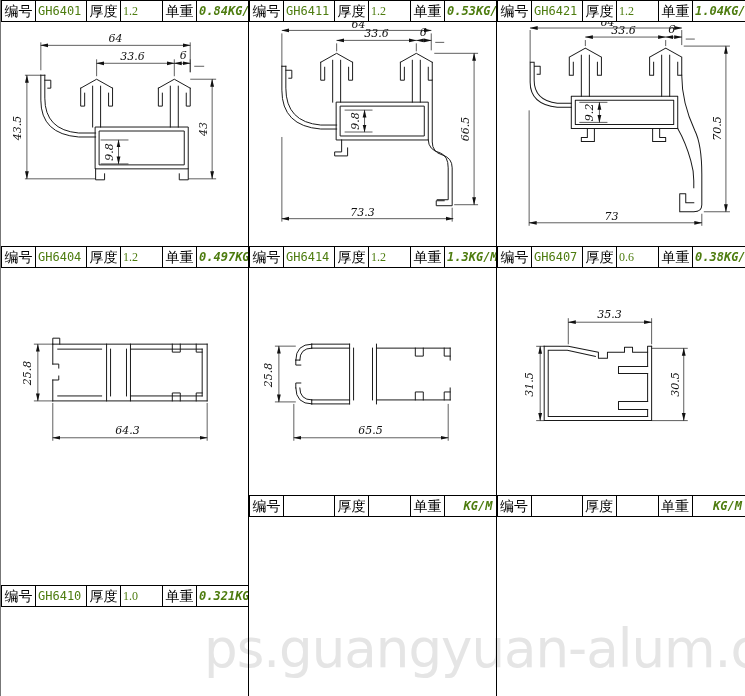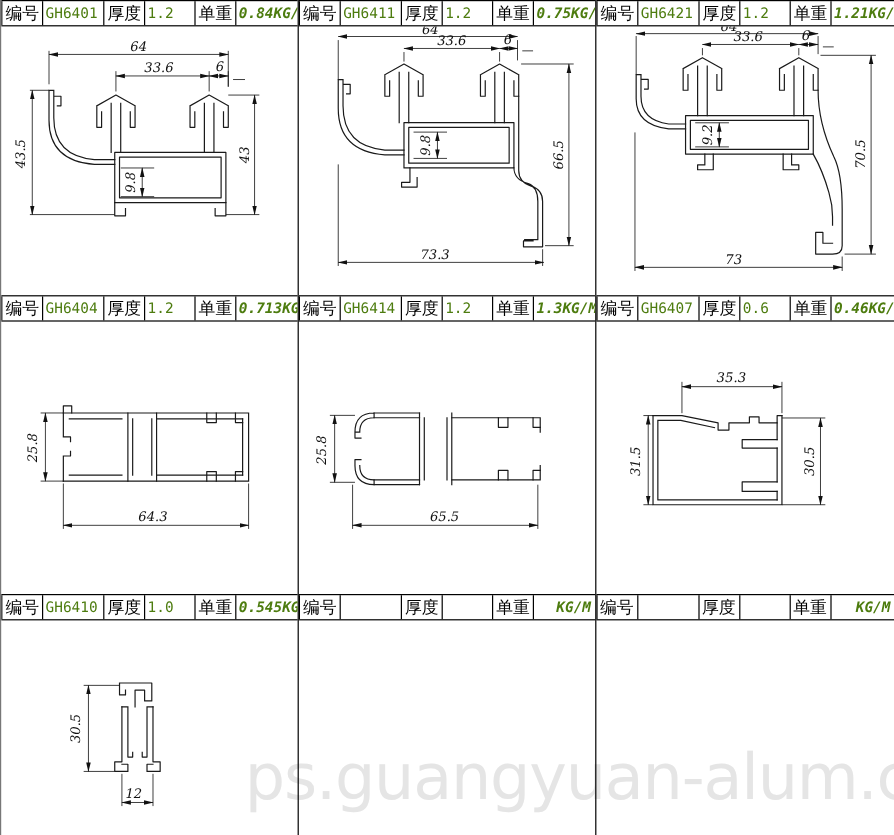--- a/index.html
+++ b/index.html
@@ -11,21 +11,21 @@
   .row1{height:246px;}.row2{height:249px;}.row3{height:201px;}
   .cell{box-sizing:border-box;border-right:1px solid #000;display:flex;flex-direction:column;background:transparent;justify-content:center;}
   .c1,.c2{width:248px;}.c3{width:249px;border-right:none;}
   .hdr{height:22px;box-sizing:border-box;border-top:1px solid #000;border-bottom:1px solid #000;
        display:flex;align-items:stretch;}
   .hl{box-sizing:border-box;width:35px;border-left:1px solid #000;border-right:1px solid #000;
       font-size:14px;line-height:20px;text-align:center;color:#000;overflow:hidden;white-space:nowrap;}
   .hv{font-family:"DejaVu Sans Mono",monospace;font-size:12px;line-height:20px;color:#4d7c0f;
       padding-left:2px;box-sizing:border-box;overflow:hidden;white-space:nowrap;}
   .hv.code{width:50px;}
-  .hv.th{width:41px;}
+  .hv.th{width:41px;font-family:Liberation Serif, serif;}
   .hv.wt{flex:1;display:flex;justify-content:space-between;padding-right:3px;font-weight:bold;}
   .draw{flex:1;position:relative;}
   .draw svg{display:block;width:100%;height:100%;}
   .p{fill:none;stroke:#1a1a1a;stroke-width:1;stroke-linejoin:round;stroke-linecap:square;}
   .d{fill:none;stroke:#1a1a1a;stroke-width:0.7;}
   .t{font-family:"DejaVu Serif",serif;font-style:italic;font-size:11px;fill:#111;}
 </style>
 </head>
 <body>
 
@@ -89,21 +89,21 @@
     </div>
 
     <div class="cell c2">
       <div class="hdr">
         <span class="hl">编号</span>
         <span class="hv code">GH6411</span>
         <span class="hl">厚度</span>
         <span class="hv th">1.2</span>
         <span class="hl">单重</span>
         <span class="hv wt">
-            <i>0.75</i>
+            <i>0.53</i>
             <i>KG/M</i>
           </span>
       </div>
       <div class="draw">
         <svg viewBox="0 0 248 224">
           <g class="d">
             <path d="M33,44 V11 M183,28 V11"></path>
             <line x1="33" y1="8" x2="183" y2="8" marker-start="url(#arw)" marker-end="url(#arw)"></line>
             <path d="M88,29 V21 M168,29 V21 M187,20 H196"></path>
             <line x1="88" y1="18" x2="168" y2="18" marker-start="url(#arw)" marker-end="url(#arw)"></line>
@@ -136,21 +136,21 @@
     </div>
 
     <div class="cell c3">
       <div class="hdr">
         <span class="hl">编号</span>
         <span class="hv code">GH6421</span>
         <span class="hl">厚度</span>
         <span class="hv th">1.2</span>
         <span class="hl">单重</span>
         <span class="hv wt">
-            <i>1.21</i>
+            <i>1.04</i>
             <i>KG/M</i>
           </span>
       </div>
       <div class="draw">
         <svg viewBox="0 0 248 224">
           <g class="d">
             <path d="M33,40 V8 M184,23 V8"></path>
             <line x1="33" y1="6" x2="184" y2="6" marker-start="url(#arw)" marker-end="url(#arw)"></line>
             <path d="M88,24 V18 M168,24 V18 M188,17 H197"></path>
             <line x1="88" y1="15" x2="168" y2="15" marker-start="url(#arw)" marker-end="url(#arw)"></line>
@@ -187,21 +187,21 @@
   <div class="row row2">
 
     <div class="cell c1">
       <div class="hdr">
         <span class="hl">编号</span>
         <span class="hv code">GH6404</span>
         <span class="hl">厚度</span>
         <span class="hv th">1.2</span>
         <span class="hl">单重</span>
         <span class="hv wt">
-            <i>0.713</i>
+            <i>0.497</i>
             <i>KG/M</i>
           </span>
       </div>
       <div class="draw">
         <svg viewBox="0 0 248 227">
           <g class="d">
             <path d="M52,76 H33 M52,133 H33"></path>
             <line x1="37" y1="76" x2="37" y2="133" marker-start="url(#arw)" marker-end="url(#arw)"></line>
             <path d="M52,135 V173 M207,135 V173"></path>
             <line x1="52" y1="170" x2="207" y2="170" marker-start="url(#arw)" marker-end="url(#arw)"></line>
@@ -261,21 +261,21 @@
     </div>
 
     <div class="cell c3">
       <div class="hdr">
         <span class="hl">编号</span>
         <span class="hv code">GH6407</span>
         <span class="hl">厚度</span>
         <span class="hv th">0.6</span>
         <span class="hl">单重</span>
         <span class="hv wt">
-            <i>0.46</i>
+            <i>0.38</i>
             <i>KG/M</i>
           </span>
       </div>
       <div class="draw">
         <svg viewBox="0 0 248 227">
           <g class="d">
             <path d="M71,76 V50 M154,76 V50"></path>
             <line x1="71" y1="54" x2="154" y2="54" marker-start="url(#arw)" marker-end="url(#arw)"></line>
             <path d="M47,78 H39 M47,152 H39"></path>
             <line x1="43" y1="78" x2="43" y2="152" marker-start="url(#arw)" marker-end="url(#arw)"></line>
@@ -301,42 +301,23 @@
   <div class="row row3">
 
     <div class="cell c1">
       <div class="hdr">
         <span class="hl">编号</span>
         <span class="hv code">GH6410</span>
         <span class="hl">厚度</span>
         <span class="hv th">1.0</span>
         <span class="hl">单重</span>
         <span class="hv wt">
-            <i>0.545</i>
-            <i>KG/M</i>
-          </span>
-      </div>
-      <div class="draw">
-        <svg viewBox="0 0 248 179">
-          <g class="d">
-            <path d="M99,54 H69 M95,126 H69"></path>
-            <line x1="73" y1="54" x2="73" y2="126" marker-start="url(#arw)" marker-end="url(#arw)"></line>
-            <path d="M101,128 V155 M127,128 V155"></path>
-            <line x1="101" y1="152" x2="127" y2="152" marker-start="url(#arw)" marker-end="url(#arw)"></line>
-          </g>
-          <g class="p">
-            <path d="M99,52 H126 V67 H120 V58 H112 V72 M99,52 V62 H104 V58"></path>
-            <path d="M101,72 V118 H95 V126 H106 V120 H101 M127,72 V118 H133 V126 H122 V120 H127"></path>
-            <path d="M106,72 V114 H110 V110 M122,72 V114 H118 V110 M101,72 H106 M122,72 H127"></path>
-          </g>
-          <g>
-            <text class="t" x="66" y="90" text-anchor="middle" transform="rotate(-90 66 90)">30.5</text>
-            <text class="t" x="111" y="148" text-anchor="middle">12</text>
-          </g>
-        </svg>
+            <i>0.321</i>
+            <i>KG/M</i>
+          </span>
       </div>
     </div>
 
     <div class="cell c2">
       <div class="hdr">
         <span class="hl">编号</span>
         <span class="hv code"></span>
         <span class="hl">厚度</span>
         <span class="hv th"></span>
         <span class="hl">单重</span>

